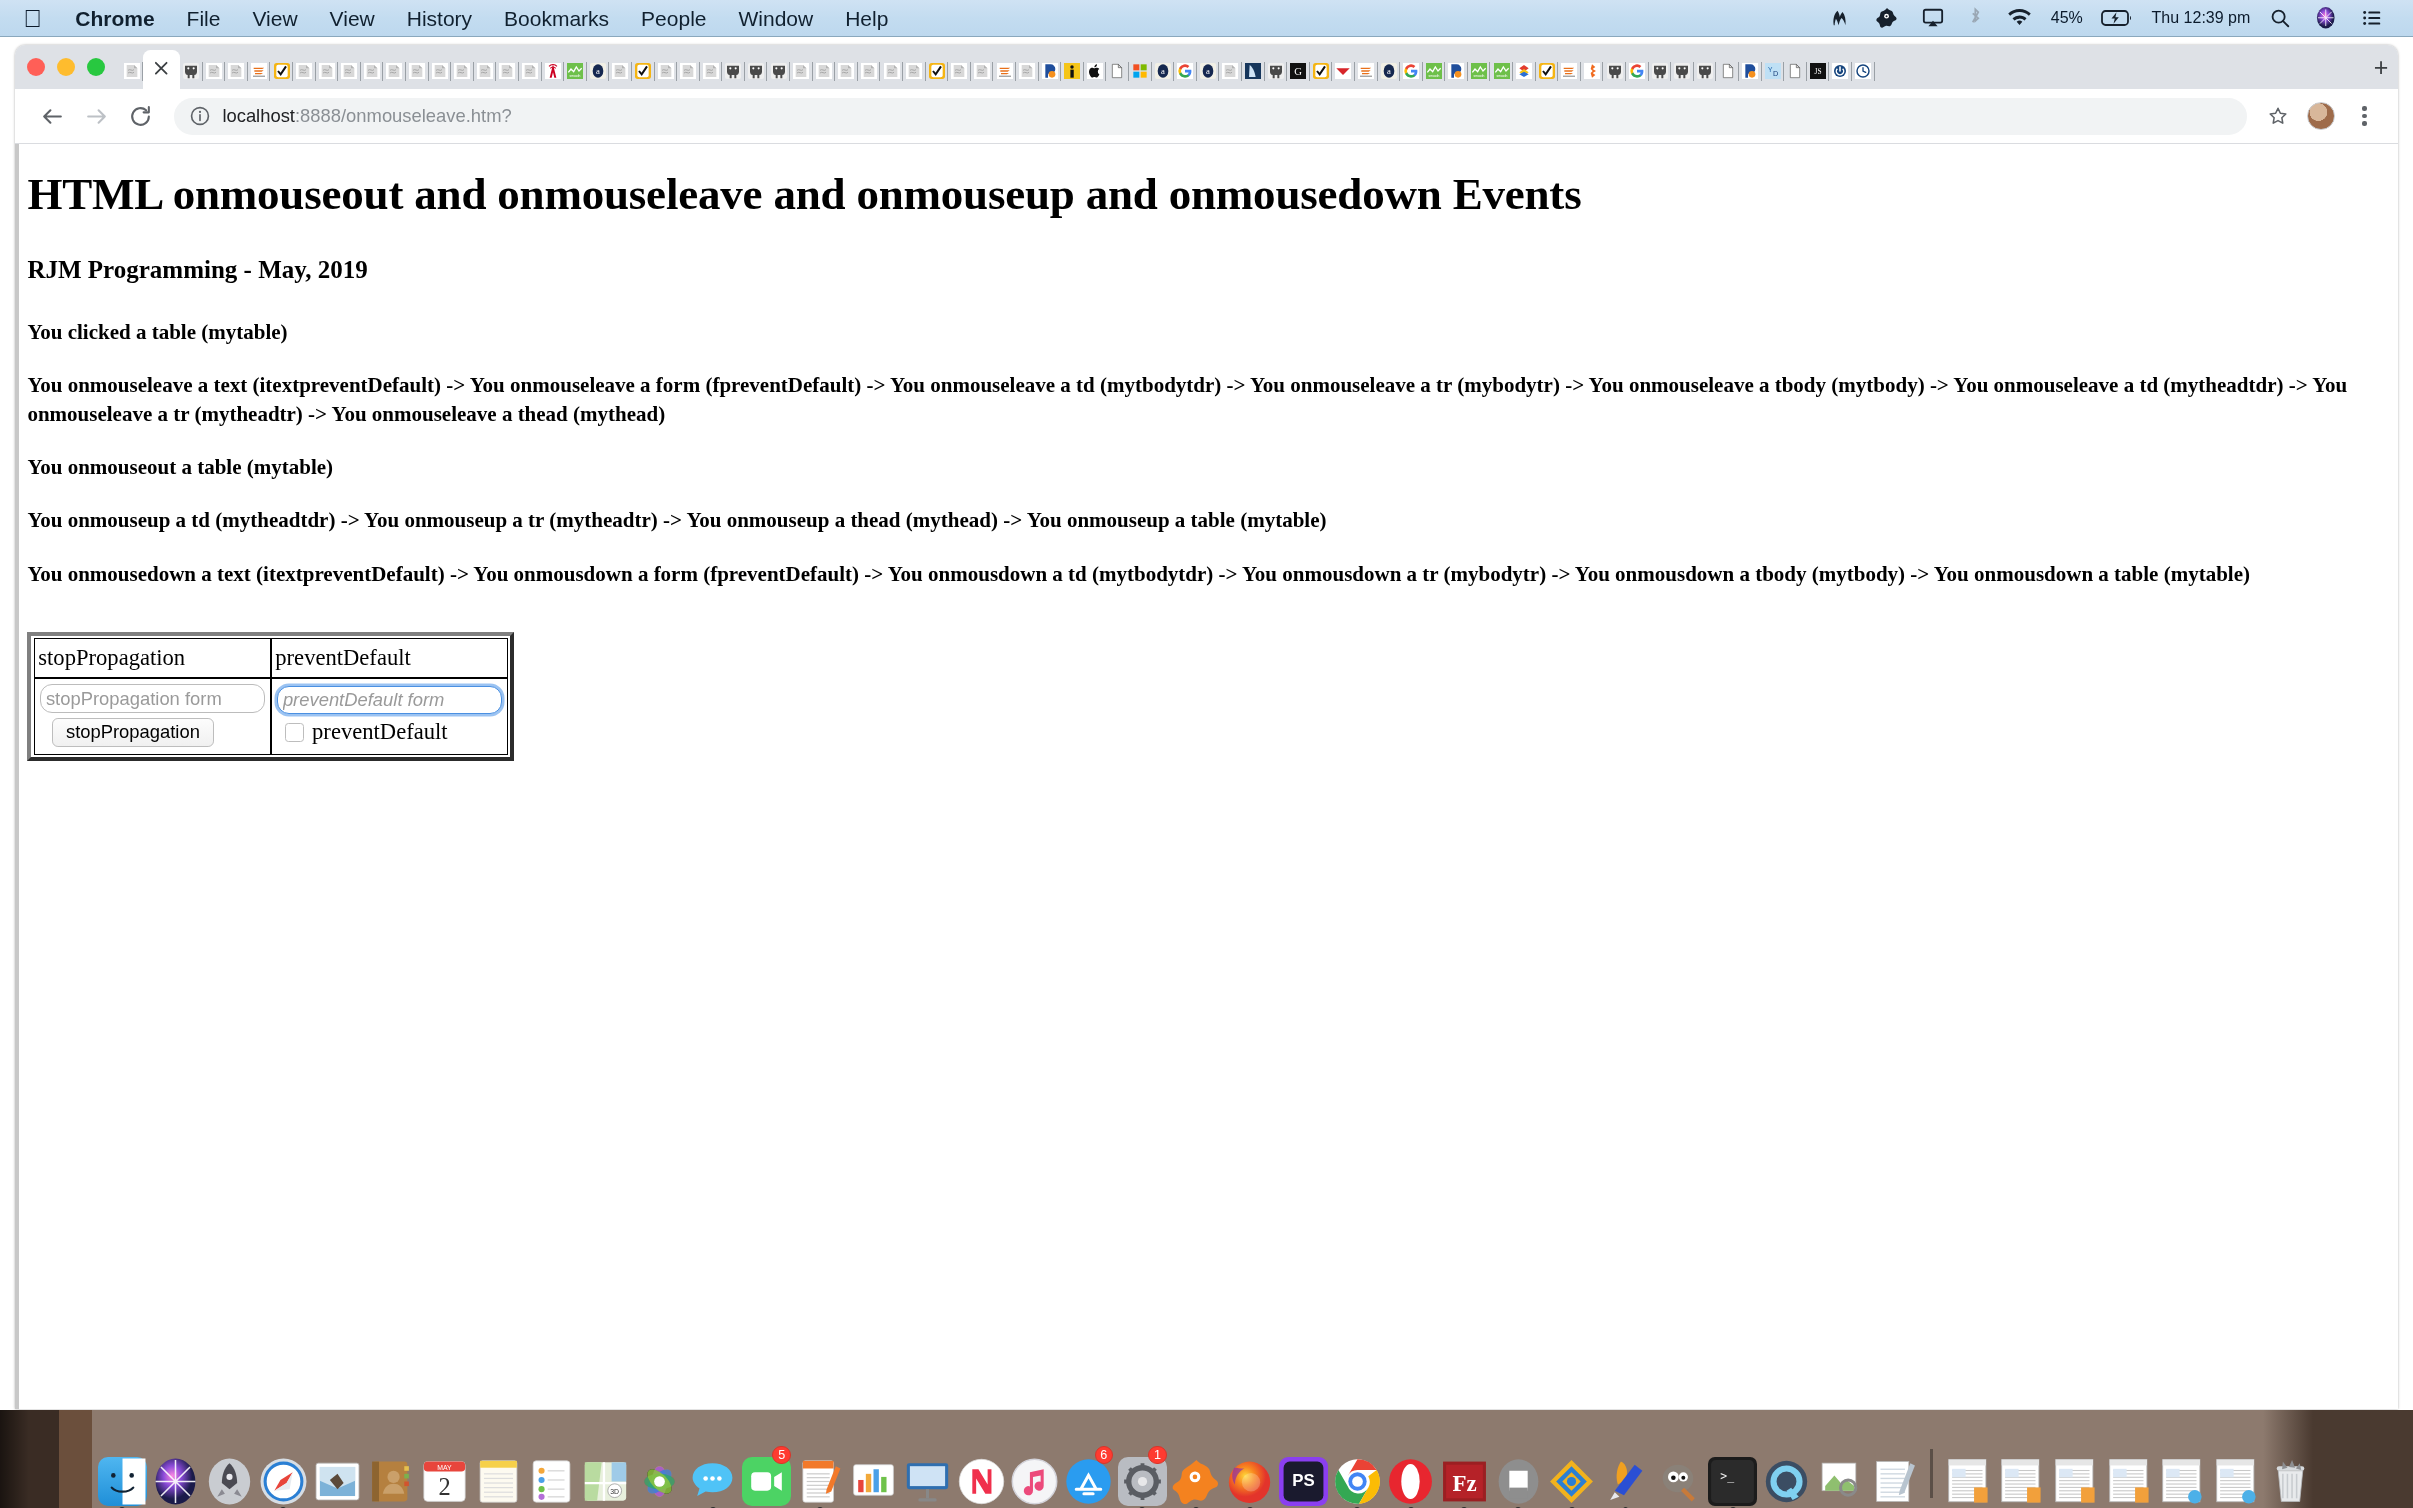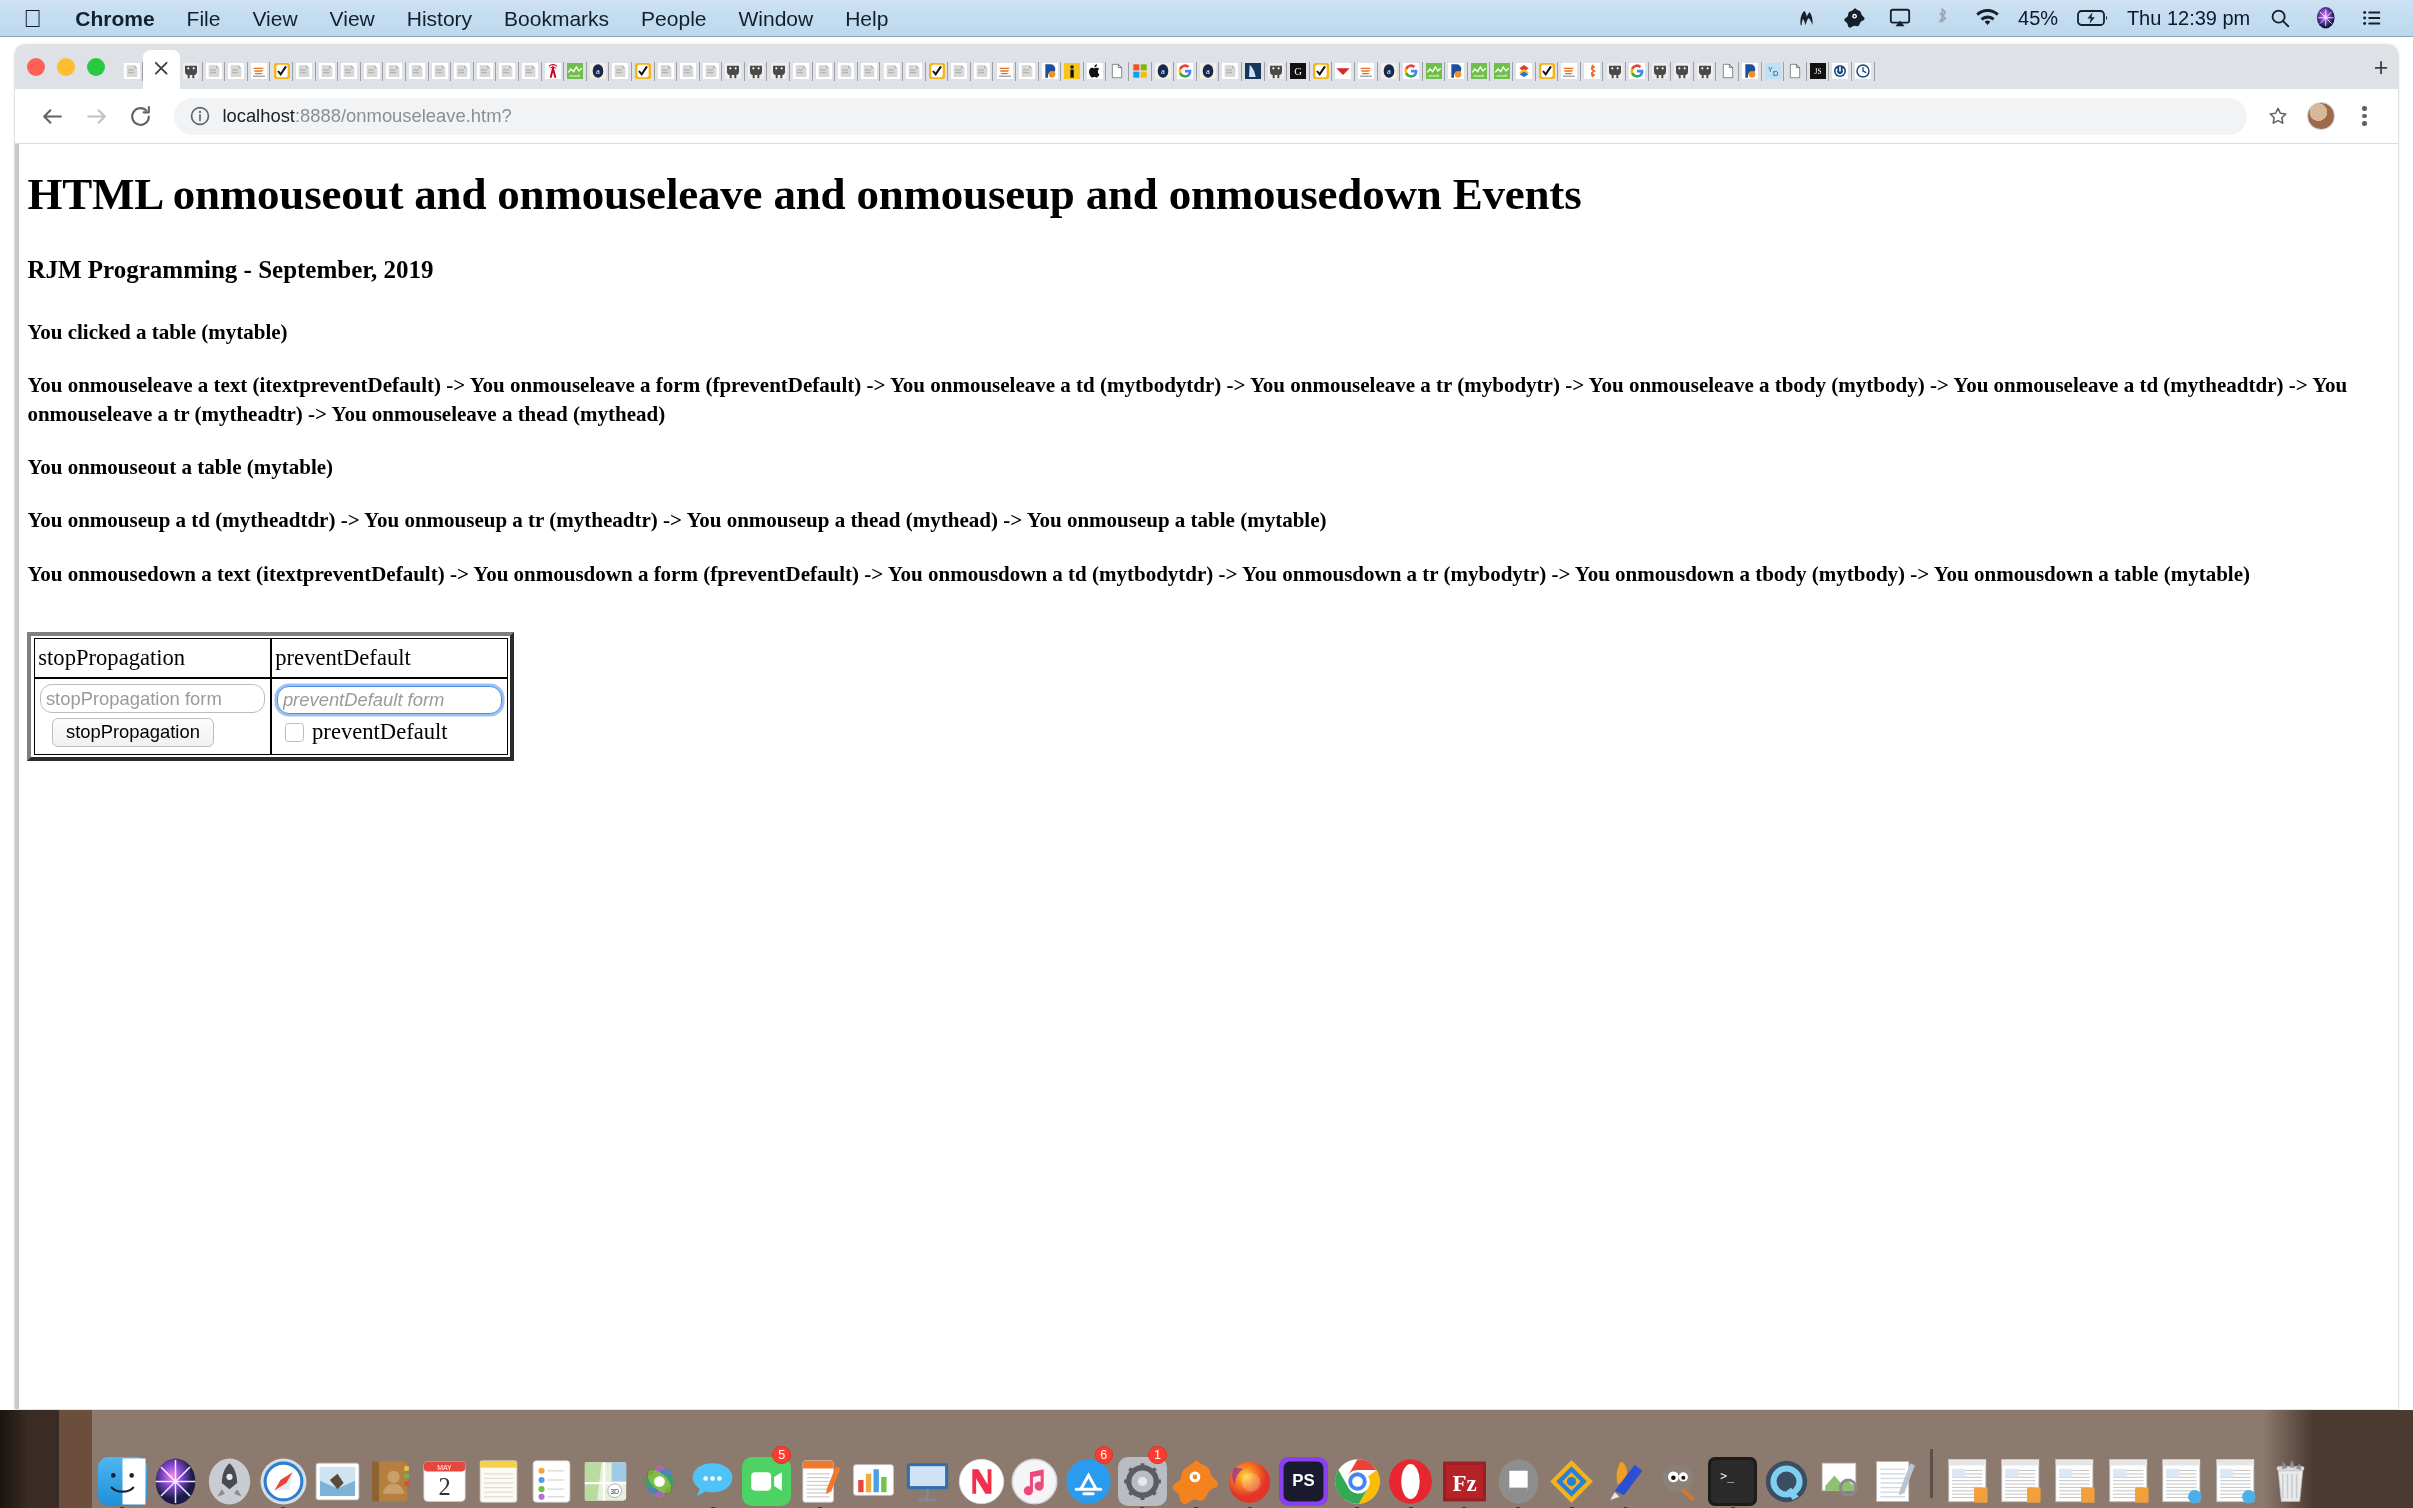--- a/index.html
+++ b/index.html
@@ -21,21 +21,21 @@
   }
   #menubar .mb-left { display: flex; align-items: center; height: 100%; }
   #menubar .mb-right { margin-left: auto; display: flex; align-items: center; height: 100%; padding-right: 18.4px; }
   .menu-item {
     font-size: 21px; padding: 0 16px; line-height: 37px; white-space: nowrap;
     color: #10202f;
   }
   .menu-item.bold { font-weight: bold; }
   .apple-logo { padding: 0 17px 0 23.5px; font-size: 25px; line-height: 37px; }
   .tray-icon { padding: 0 11.7px; font-size: 20px; line-height: 37px; display:flex; align-items:center; }
-  .tray-text { font-size: 20px; padding: 0 6.7px; white-space: nowrap; }
+  .tray-text { font-size: 16px; padding: 0 6.7px; white-space: nowrap; }
 
   .svgi { display: block; }
 
   
   #chrome-window {
     position: absolute; left: 15px; top: 45px; width: 2383px; height: 1364px;
     background: #ffffff;
     border-radius: 10px 10px 0 0;
     box-shadow: 0 0 2.5px rgba(0,0,0,.35);
     overflow: hidden;
@@ -923,21 +923,21 @@
           <i></i>
           <i></i>
           <i></i>
         </div>
     </div>
   </div>
 
   <div id="viewport">
     <div id="page">
       <h1 class="page-h1">HTML onmouseout and onmouseleave and onmouseup and onmousedown Events</h1>
-      <h3 class="page-h3">RJM Programming - September, 2019</h3>
+      <h3 class="page-h3">RJM Programming - May, 2019</h3>
 
       <p class="evt first">You clicked a table (mytable)</p>
       <p class="evt">You onmouseleave a text (itextpreventDefault) -&gt; You onmouseleave a form (fpreventDefault) -&gt; You onmouseleave a td (mytbodytdr) -&gt; You onmouseleave a tr (mybodytr) -&gt; You onmouseleave a tbody (mytbody) -&gt; You onmouseleave a td (mytheadtdr) -&gt; You onmouseleave a tr (mytheadtr) -&gt; You onmouseleave a thead (mythead)</p>
       <p class="evt">You onmouseout a table (mytable)</p>
       <p class="evt">You onmouseup a td (mytheadtdr) -&gt; You onmouseup a tr (mytheadtr) -&gt; You onmouseup a thead (mythead) -&gt; You onmouseup a table (mytable)</p>
       <p class="evt">You onmousedown a text (itextpreventDefault) -&gt; You onmousdown a form (fpreventDefault) -&gt; You onmousdown a td (mytbodytdr) -&gt; You onmousdown a tr (mybodytr) -&gt; You onmousdown a tbody (mytbody) -&gt; You onmousdown a table (mytable)</p>
 
       <div id="mytable-wrap">
         <table class="mytable">
           <thead>

